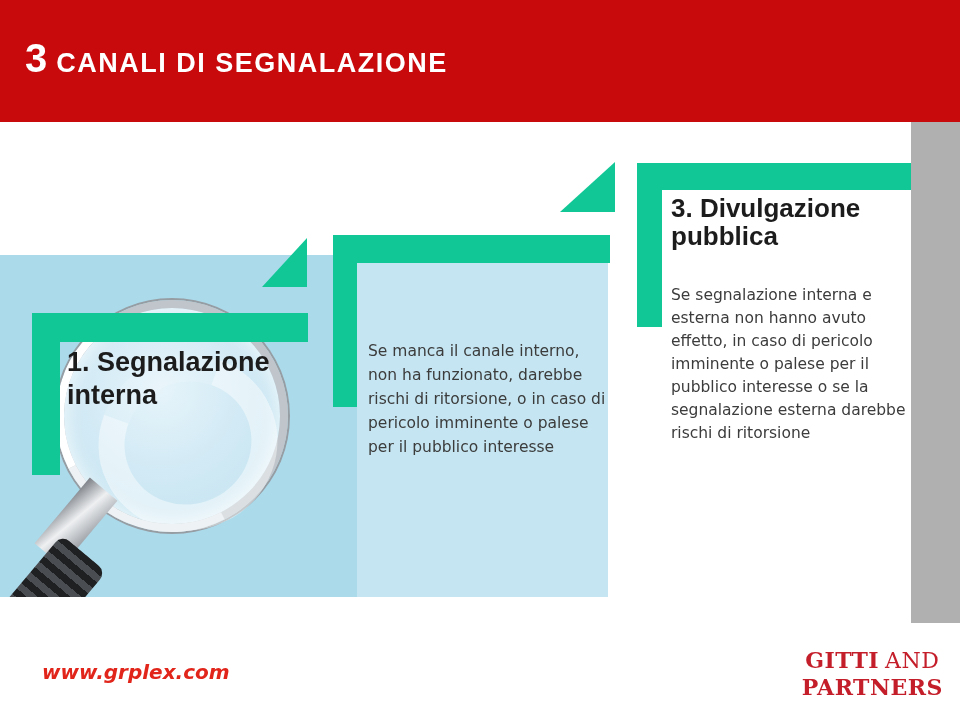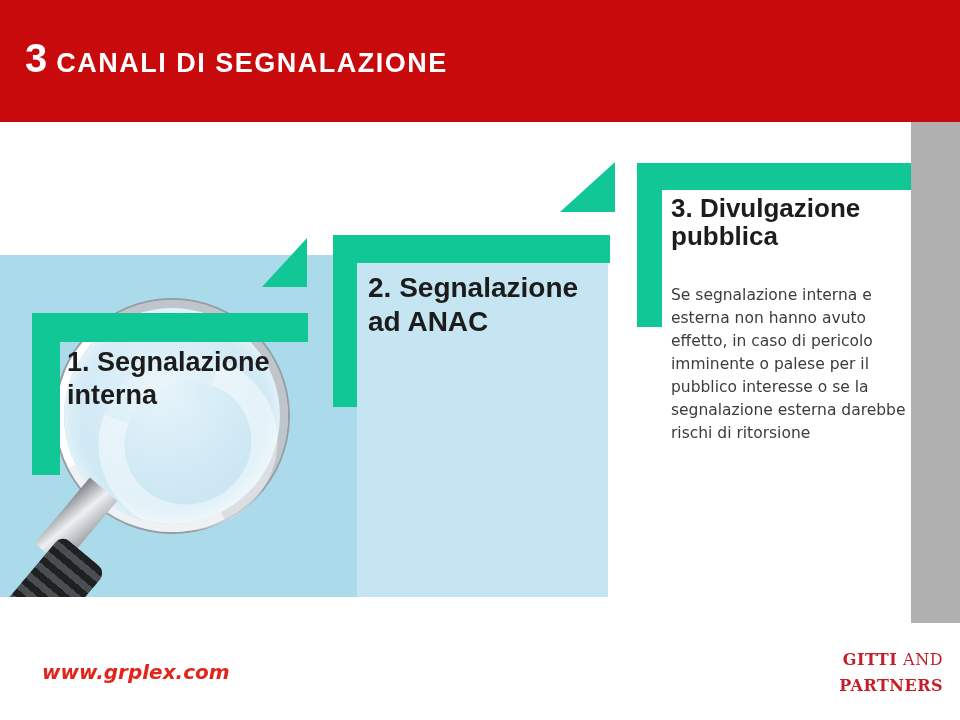--- a/index.html
+++ b/index.html
@@ -93,23 +93,23 @@
   .b2 { left:368px; top:339px; width:270px; font-size:15.5px; line-height:24px; }
   .b3 { left:671px; top:284px; width:250px; font-size:15.5px; line-height:23px; }
 
   
   .website {
     position:absolute; left:42px; top:660px; z-index:4;
     font-family:"DejaVu Sans", sans-serif; font-style:italic; font-weight:bold;
     font-size:20px; color:var(--footer-red,#e1251b); text-decoration:none;
   }
   .logo {
-    position:absolute; right:17px; top:647px; z-index:4; text-align:right;
+    position:absolute; right:17px; top:647px; z-index:4; text-align:center;
     font-family:"DejaVu Serif", serif; font-weight:bold;
-    font-size:16px; line-height:26px; color:var(--logo-red,#c41e2a);
+    font-size:22px; line-height:26px; color:var(--logo-red,#c41e2a);
     letter-spacing:.5px; white-space:nowrap;
   }
   .logo .light { font-weight:normal; margin-left:6px; }
 </style>
 </head>
 <body>
 
 <div class="slide">
 
   <header class="header">
@@ -129,22 +129,25 @@
 
   <div class="band s1-top"></div>
   <div class="band s1-left"></div>
   <h2 class="step-title t1">1. Segnalazione
 interna</h2>
 
   <div class="tri tri-1"></div>
 
   <div class="band s2-top"></div>
   <div class="band s2-left"></div>
-  <h2 class="step-title t2">2. Segnalazione
-ad ANAC</h2>
+  <p class="step-body b2">Se manca il canale interno,
+non ha funzionato, darebbe
+rischi di ritorsione, o in caso di
+pericolo imminente o palese
+per il pubblico interesse</p>
 
   <div class="tri tri-2"></div>
 
   <div class="band s3-top"></div>
   <div class="band s3-left"></div>
   <h2 class="step-title t3">3. Divulgazione
 pubblica</h2>
   <p class="step-body b3">Se segnalazione interna e
 esterna non hanno avuto
 effetto, in caso di pericolo

